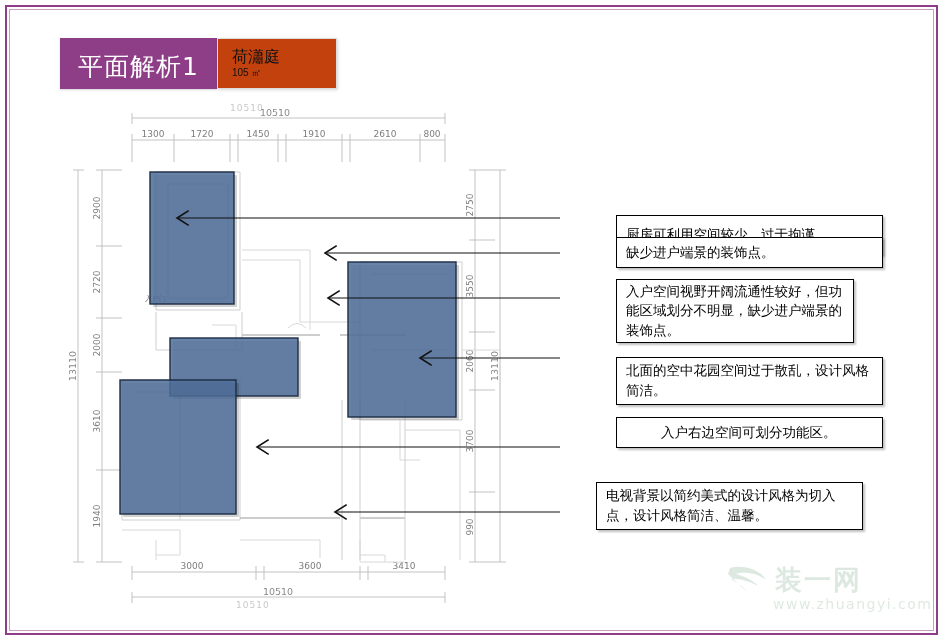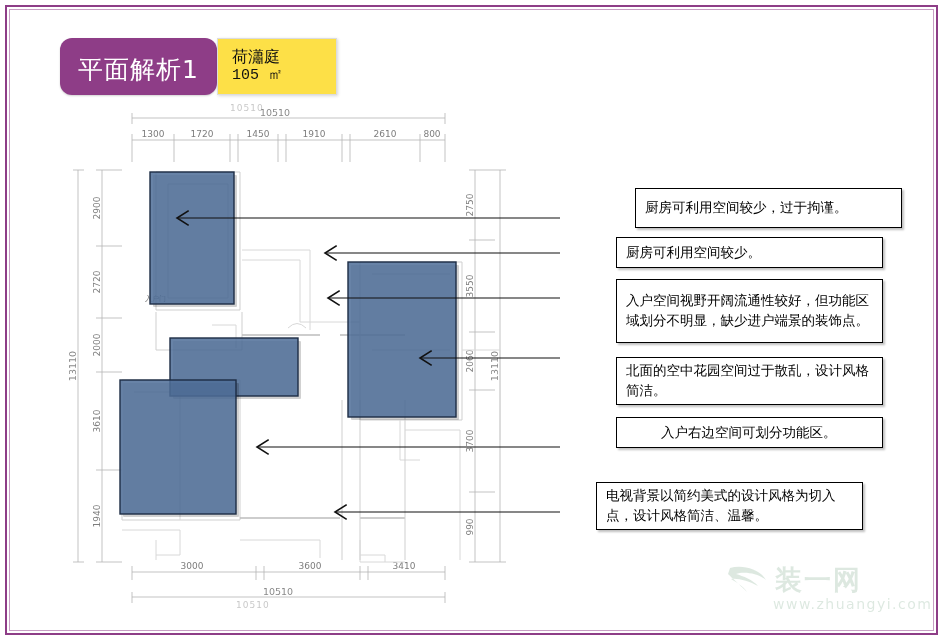--- a/index.html
+++ b/index.html
@@ -39,32 +39,31 @@
     background: #8e3d87;
     color: #ffffff;
     font-size: 25px;
     line-height: 1;
     padding: 15px 18px 8px 18px;
     letter-spacing: 1px;
     font-family: "DejaVu Sans", "Liberation Sans", sans-serif;
     white-space: nowrap;
     display: flex; align-items: center;
     box-shadow: 0 1px 2px rgba(0,0,0,.18);
-    border-radius: 12px;
   }
   #subtitle-card {
-    background: #fde047;
+    background: #c2410c;
     border: 1px solid #dcdcdc;
     box-shadow: 1px 1px 3px rgba(0,0,0,.16);
     padding: 8px 16px 8px 14px;
     min-width: 88px;
     display: flex; flex-direction: column; justify-content: center;
   }
   #subtitle-card .line1 { font-size: 16px; color: #111; line-height: 1.25; white-space: nowrap; }
-  #subtitle-card .line2 { font-size: 15px; color: #111; line-height: 1.25; font-family: Liberation Mono, monospace; }
+  #subtitle-card .line2 { font-size: 10px; color: #111; line-height: 1.25; font-family: Liberation Sans, sans-serif; }
 
   
   #plan { position: absolute; left: 60px; top: 100px; width: 500px; height: 520px; }
   #plan svg { display:block; }
 
   .dimtxt { font-family: "DejaVu Sans", "Liberation Sans", sans-serif; font-size: 9px; fill:#7d7d7d; }
   .dimtxt-total { font-family: "DejaVu Sans", "Liberation Sans", sans-serif; font-size: 9.5px; fill:#8a8a8a; }
   .dimline { stroke:#b4b4b4; stroke-width:.8; }
   .dimtick { stroke:#b4b4b4; stroke-width:.8; }
   .wall { stroke:#bdbdbd; stroke-width:1.6; fill:none; }
@@ -302,29 +301,29 @@
 
         <line class="leader" x1="197" y1="347" x2="500" y2="347"></line>
         <polyline class="arrowhead" points="208,340 197,347 208,354"></polyline>
 
         <line class="leader" x1="275" y1="412" x2="500" y2="412"></line>
         <polyline class="arrowhead" points="286,405 275,412 286,419"></polyline>
       </g>
     </svg>
   </div>
 
-  <div class="callout" style="left:616px; top:188px; width:267px; height:40px;margin-left:19px;">
+  <div class="callout" style="left:616px; top:215px; width:267px; height:40px;">
     <span>厨房可利用空间较少，过于拘谨。</span>
   </div>
 
   <div class="callout" style="left:616px; top:237px; width:267px; height:31px;">
-    <span>厨房可利用空间较少。</span>
-  </div>
-
-  <div class="callout" style="left:616px; top:279px; width:267px; height:64px;">
+    <span>缺少进户端景的装饰点。</span>
+  </div>
+
+  <div class="callout" style="left:616px; top:279px; width:238px; height:64px;">
     <span>入户空间视野开阔流通性较好，但功能区域划分不明显，缺少进户端景的装饰点。</span>
   </div>
 
   <div class="callout" style="left:616px; top:357px; width:267px; height:48px;">
     <span>北面的空中花园空间过于散乱，设计风格简洁。</span>
   </div>
 
   <div class="callout" style="left:616px; top:417px; width:267px; height:31px;padding-left:44px;">
     <span>入户右边空间可划分功能区。</span>
   </div>

